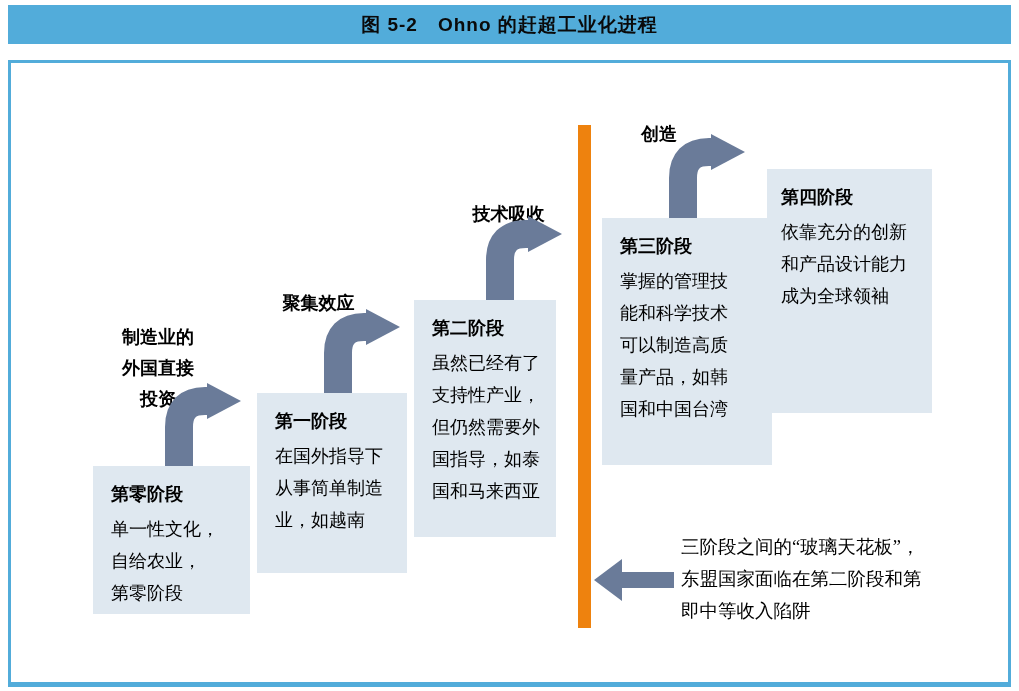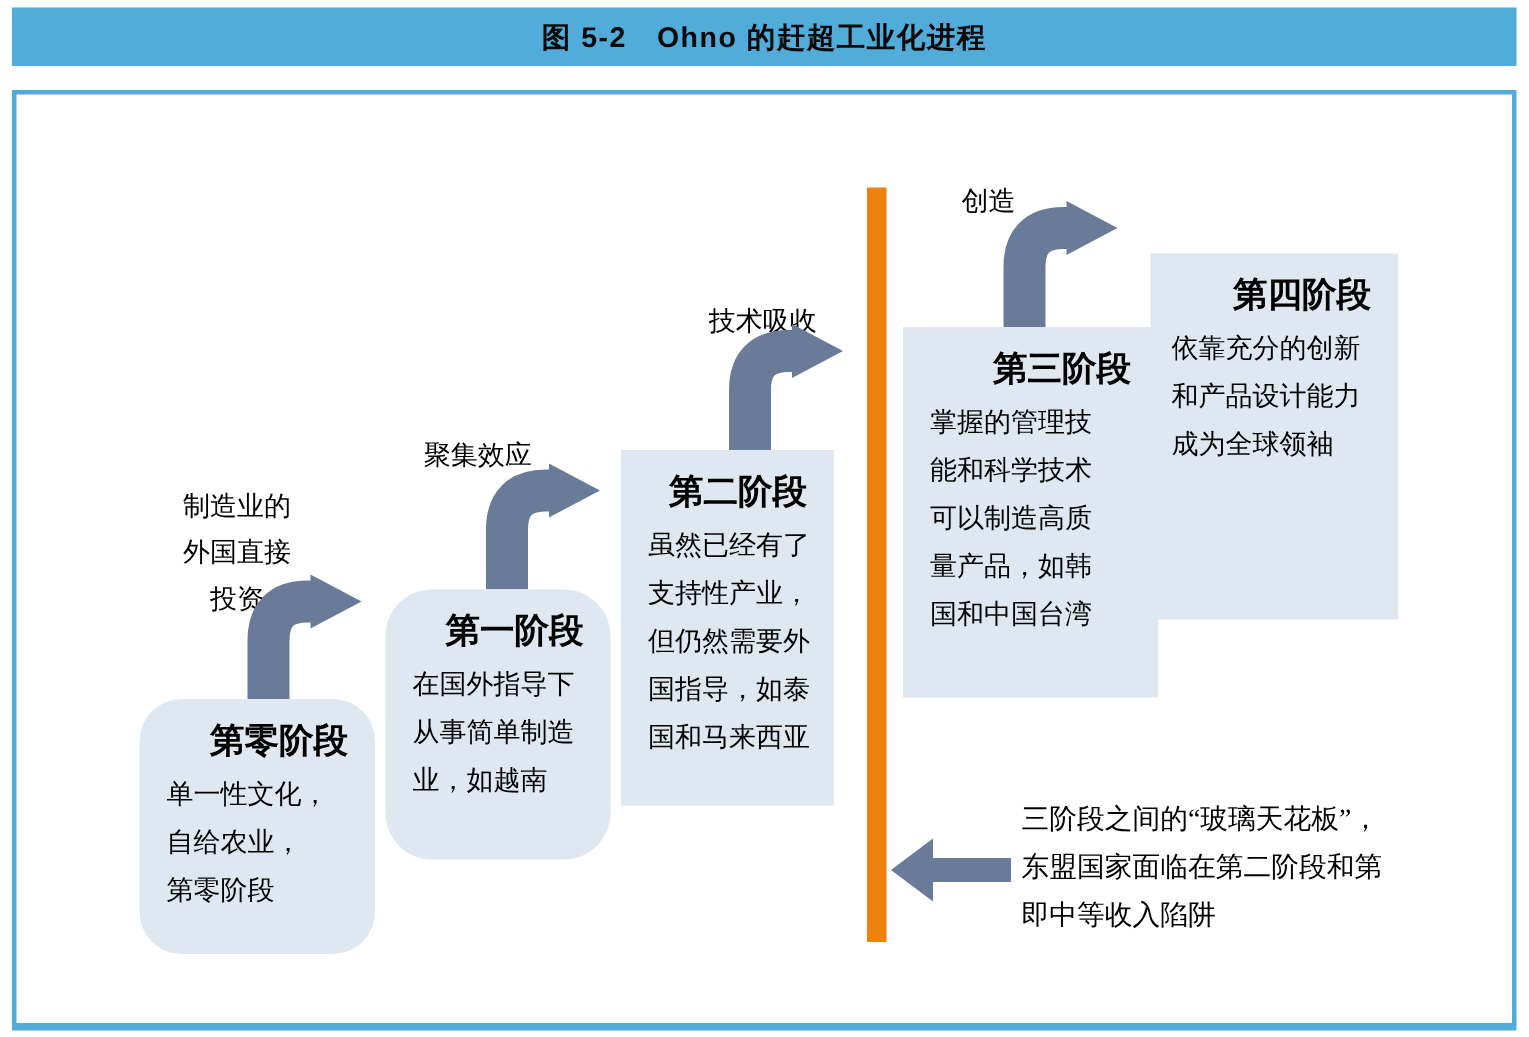--- a/index.html
+++ b/index.html
@@ -35,26 +35,26 @@
     border-bottom-width:5px;
     background:transparent;
   }
   .stage{
     position:absolute;
     background:var(--boxfill);
     font-size:18px;line-height:32px;
     padding:12px 8px 0 18px;
   }
   .stage-title{
-    text-align:right;font-weight:bold;font-size:23px;
+    text-align:left;font-weight:bold;font-size:18px;
     margin-bottom:3px;padding-right:10px;
   }
   .trans-label{
     position:absolute;text-align:center;
-    font-size:18px;line-height:31px;
+    font-size:18px;line-height:31px;font-weight:bold;
   }
   .arrow-svg{position:absolute;color:var(--arrow);}
   .orange-divider{
     position:absolute;left:578px;top:125px;width:13px;height:503px;
     background:var(--orange);
   }
   .note{
     position:absolute;left:681px;top:531px;width:290px;
     font-size:18.5px;line-height:32px;text-align:left;
   }
@@ -97,28 +97,28 @@
     <path d="M28,84 L28,44 Q28,18 54,18 L58,18" fill="none" stroke="currentColor" stroke-width="28"></path>
     <polygon points="56,0 56,36 90,18" fill="currentColor"></polygon>
   </svg>
   <svg class="arrow-svg" style="left:655px;top:134px;" width="92" height="84" viewBox="0 0 92 84">
     <path d="M28,84 L28,44 Q28,18 54,18 L58,18" fill="none" stroke="currentColor" stroke-width="28"></path>
     <polygon points="56,0 56,36 90,18" fill="currentColor"></polygon>
   </svg>
 
   <div class="orange-divider"></div>
 
-  <div class="stage" style="left:93px;top:466px;width:157px;height:170px;border-radius:28px;">
+  <div class="stage" style="left:93px;top:466px;width:157px;height:148px;">
     <div class="stage-title">第零阶段</div>
     <div>单一性文化，</div>
     <div>自给农业，</div>
     <div>第零阶段</div>
   </div>
 
-  <div class="stage" style="left:257px;top:393px;width:150px;height:180px;border-radius:31px;">
+  <div class="stage" style="left:257px;top:393px;width:150px;height:180px;">
     <div class="stage-title">第一阶段</div>
     <div>在国外指导下</div>
     <div>从事简单制造</div>
     <div>业，如越南</div>
   </div>
 
   <div class="stage" style="left:414px;top:300px;width:142px;height:237px;">
     <div class="stage-title">第二阶段</div>
     <div>虽然已经有了</div>
     <div>支持性产业，</div>

